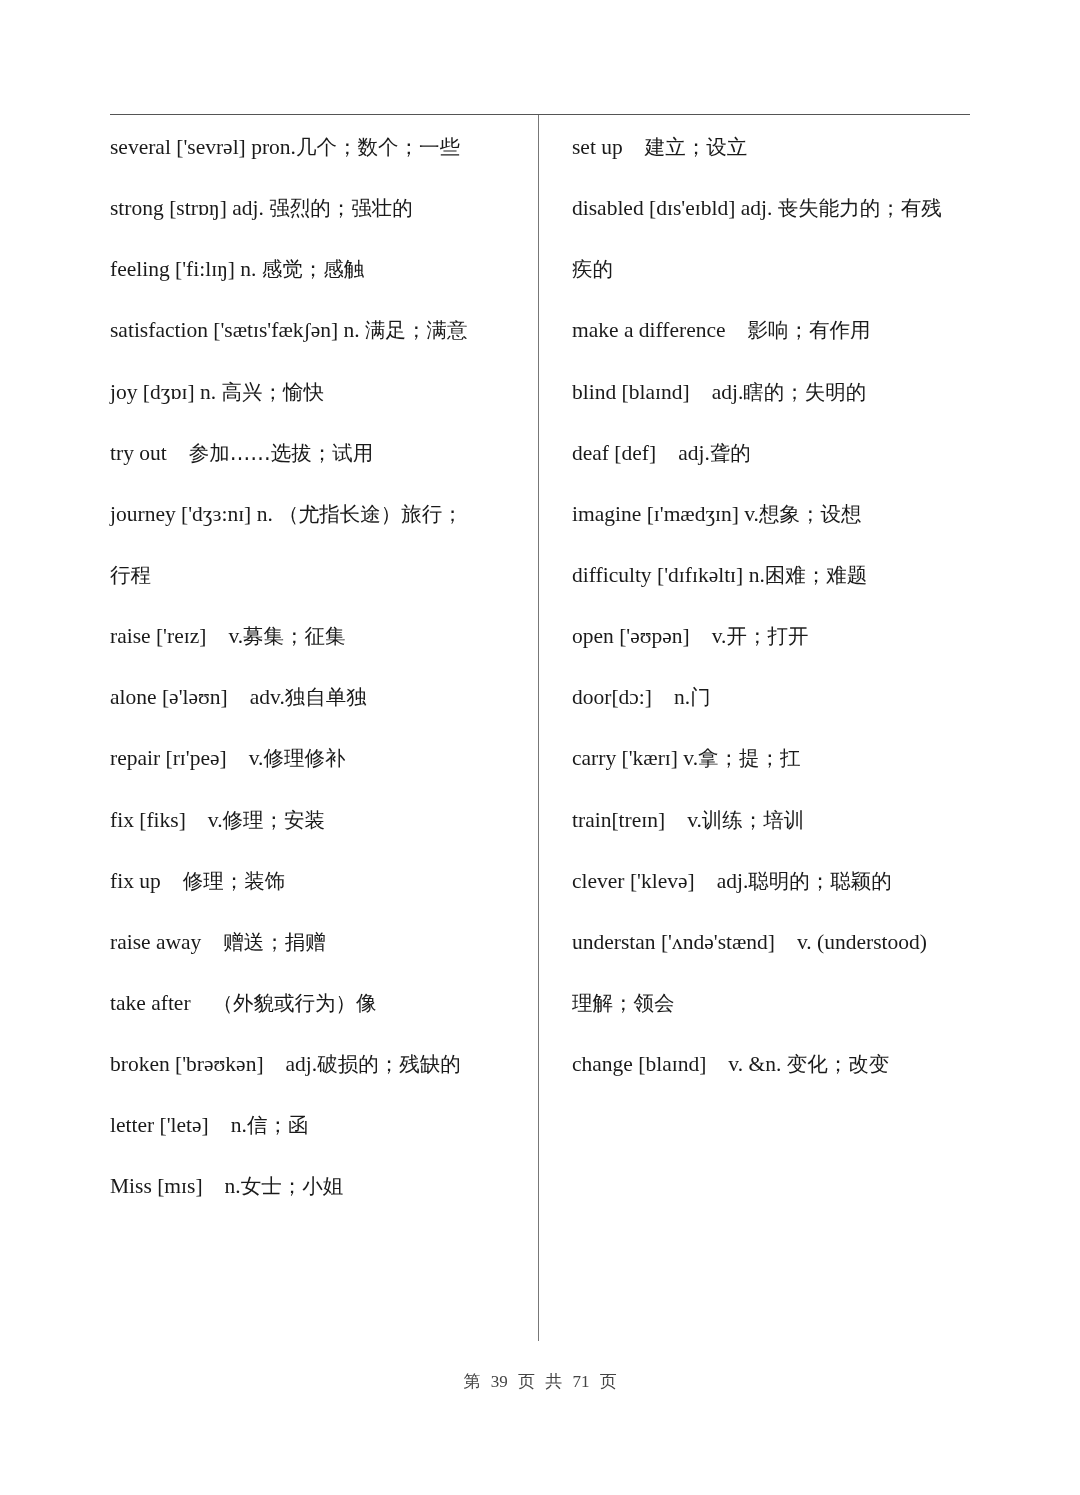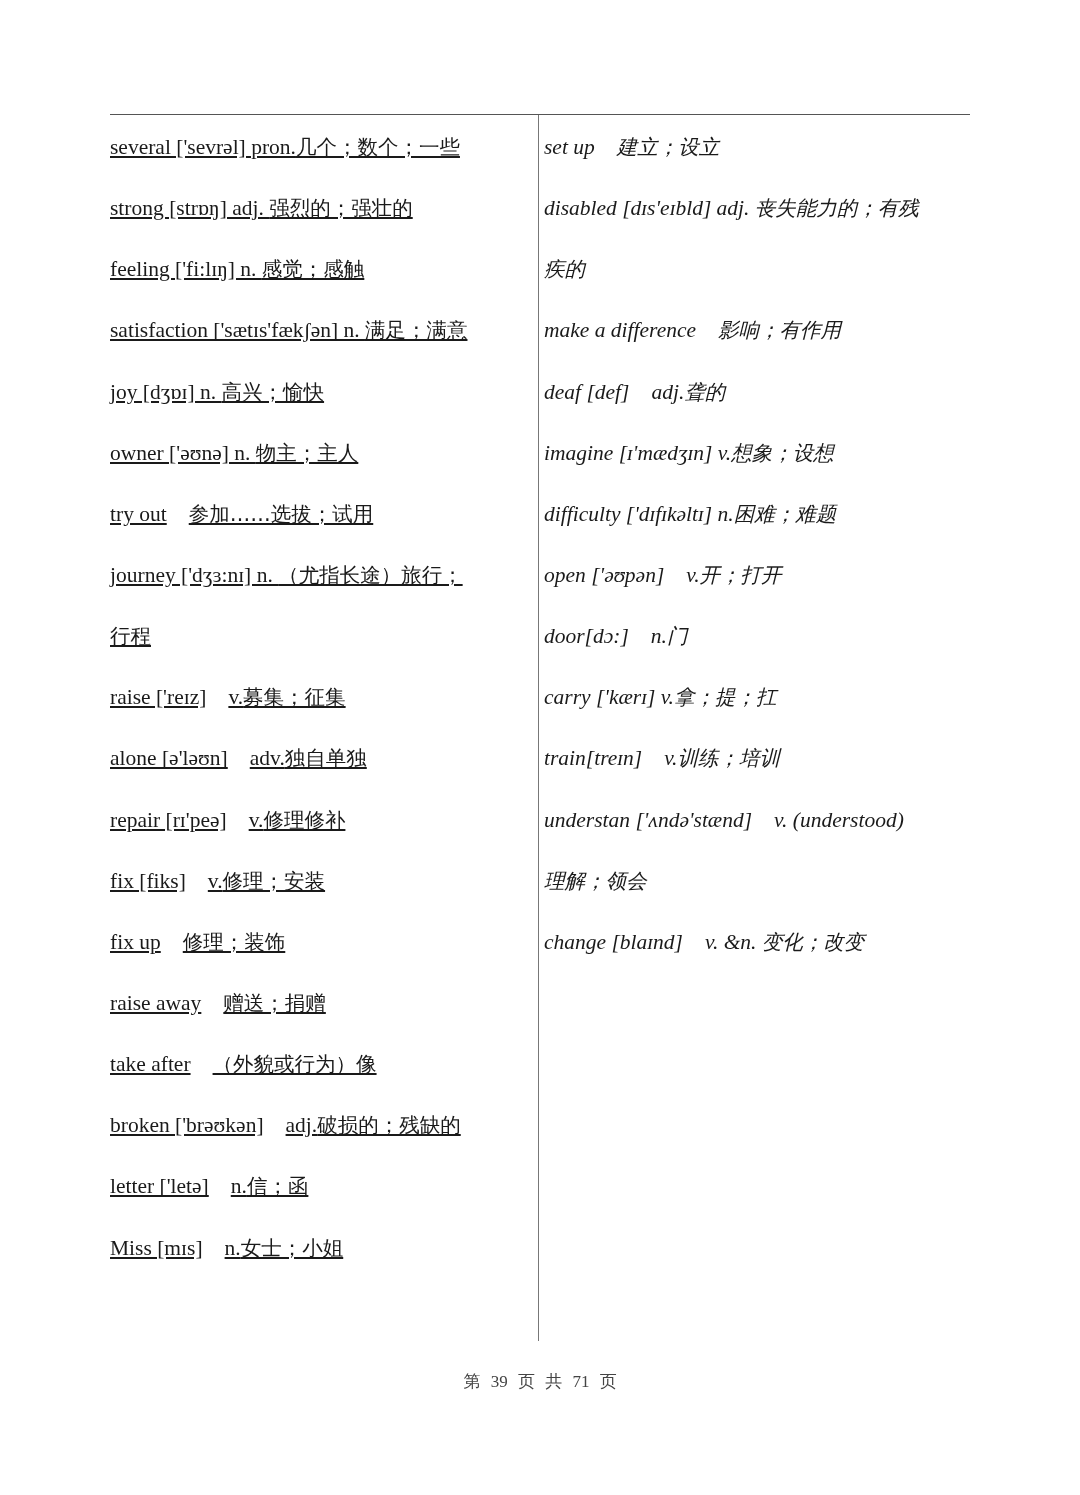--- a/index.html
+++ b/index.html
@@ -28,22 +28,22 @@
       left: 538px;
       top: 115px;
       width: 0;
       height: 1226px;
       border-left: 1px solid #777777;
     }
     .column {
       position: absolute;
       top: 117px;
     }
-    .col-left { left: 110px; width: 420px; text-decoration: underline; }
-    .col-right { left: 544px; width: 420px; font-style: italic; }
+    .col-left { left: 110px; width: 420px; }
+    .col-right { left: 572px; width: 420px; }
     .line {
       height: 61.15px;
       line-height: 61.15px;
       font-size: 21.5px;
       white-space: nowrap;
       letter-spacing: 0;
     }
     .line .cn {
       font-family: "DejaVu Sans", "Liberation Sans", sans-serif;
       font-size: 20.5px;
@@ -65,45 +65,46 @@
 
 <div class="top-rule"></div>
 <div class="col-divider"></div>
 
 <div class="column col-left" id="col-left">
     <div class="line"><span class="word">several ['sevrəl] pron.</span><span class="meaning"><span class="cn">几个；数个；一些</span></span></div>
     <div class="line"><span class="word">strong [strɒŋ] adj. </span><span class="meaning"><span class="cn">强烈的；强壮的</span></span></div>
     <div class="line"><span class="word">feeling ['fi:lɪŋ] n. </span><span class="meaning"><span class="cn">感觉；感触</span></span></div>
     <div class="line"><span class="word">satisfaction ['sætɪs'fækʃən] n. </span><span class="meaning"><span class="cn">满足；满意</span></span></div>
     <div class="line"><span class="word">joy [dʒɒɪ] n. </span><span class="meaning"><span class="cn">高兴；愉快</span></span></div>
-    <div class="line"><span class="word">owner ['əʊnə] n. </span><span class="meaning"><span class="cn">物主；主人</span></span></div>
     <div class="line"><span class="word">try out</span><span class="gap"></span><span class="meaning"><span class="cn">参加……选拔；试用</span></span></div>
     <div class="line"><span class="word">journey ['dʒɜ:nɪ] n. </span><span class="meaning"><span class="cn">（尤指长途）旅行；</span></span></div>
     <div class="line"><span class="word"></span><span class="meaning"><span class="cn">行程</span></span></div>
     <div class="line"><span class="word">raise ['reɪz]</span><span class="gap"></span><span class="meaning"><span>v.</span><span class="cn">募集；征集</span></span></div>
     <div class="line"><span class="word">alone [ə'ləʊn]</span><span class="gap"></span><span class="meaning"><span>adv.</span><span class="cn">独自单独</span></span></div>
     <div class="line"><span class="word">repair [rɪ'peə]</span><span class="gap"></span><span class="meaning"><span>v.</span><span class="cn">修理修补</span></span></div>
     <div class="line"><span class="word">fix [fiks]</span><span class="gap"></span><span class="meaning"><span>v.</span><span class="cn">修理；安装</span></span></div>
     <div class="line"><span class="word">fix up</span><span class="gap"></span><span class="meaning"><span class="cn">修理；装饰</span></span></div>
     <div class="line"><span class="word">raise away</span><span class="gap"></span><span class="meaning"><span class="cn">赠送；捐赠</span></span></div>
     <div class="line"><span class="word">take after</span><span class="gap"></span><span class="meaning"><span class="cn">（外貌或行为）像</span></span></div>
     <div class="line"><span class="word">broken ['brəʊkən]</span><span class="gap"></span><span class="meaning"><span>adj.</span><span class="cn">破损的；残缺的</span></span></div>
     <div class="line"><span class="word">letter ['letə]</span><span class="gap"></span><span class="meaning"><span>n.</span><span class="cn">信；函</span></span></div>
     <div class="line"><span class="word">Miss [mɪs]</span><span class="gap"></span><span class="meaning"><span>n.</span><span class="cn">女士；小姐</span></span></div>
   </div>
 <div class="column col-right" id="col-right">
     <div class="line"><span class="word">set up</span><span class="gap"></span><span class="meaning"><span class="cn">建立；设立</span></span></div>
     <div class="line"><span class="word">disabled [dɪs'eɪbld] adj. </span><span class="meaning"><span class="cn">丧失能力的；有残</span></span></div>
     <div class="line"><span class="word"></span><span class="meaning"><span class="cn">疾的</span></span></div>
     <div class="line"><span class="word">make a difference</span><span class="gap"></span><span class="meaning"><span class="cn">影响；有作用</span></span></div>
+    <div class="line"><span class="word">blind [blaɪnd]</span><span class="gap"></span><span class="meaning"><span>adj.</span><span class="cn">瞎的；失明的</span></span></div>
     <div class="line"><span class="word">deaf  [def]</span><span class="gap"></span><span class="meaning"><span>adj.</span><span class="cn">聋的</span></span></div>
     <div class="line"><span class="word">imagine [ɪ'mædʒɪn] v.</span><span class="meaning"><span class="cn">想象；设想</span></span></div>
     <div class="line"><span class="word">difficulty ['dɪfɪkəltɪ] n.</span><span class="meaning"><span class="cn">困难；难题</span></span></div>
     <div class="line"><span class="word">open ['əʊpən]</span><span class="gap"></span><span class="meaning"><span>v.</span><span class="cn">开；打开</span></span></div>
     <div class="line"><span class="word">door[dɔ:]</span><span class="gap"></span><span class="meaning"><span>n.</span><span class="cn">门</span></span></div>
     <div class="line"><span class="word">carry ['kærɪ] v.</span><span class="meaning"><span class="cn">拿；提；扛</span></span></div>
     <div class="line"><span class="word">train[treɪn]</span><span class="gap"></span><span class="meaning"><span>v.</span><span class="cn">训练；培训</span></span></div>
+    <div class="line"><span class="word">clever ['klevə]</span><span class="gap"></span><span class="meaning"><span>adj.</span><span class="cn">聪明的；聪颖的</span></span></div>
     <div class="line"><span class="word">understan ['ʌndə'stænd]</span><span class="gap"></span><span class="meaning"><span>v. (understood)</span></span></div>
     <div class="line"><span class="word"></span><span class="meaning"><span class="cn">理解；领会</span></span></div>
     <div class="line"><span class="word">change [blaɪnd]</span><span class="gap"></span><span class="meaning"><span>v. &amp;n. </span><span class="cn">变化；改变</span></span></div>
   </div>
 
 <div class="footer">第 39 页 共 71 页</div>
 
 </body></html>

